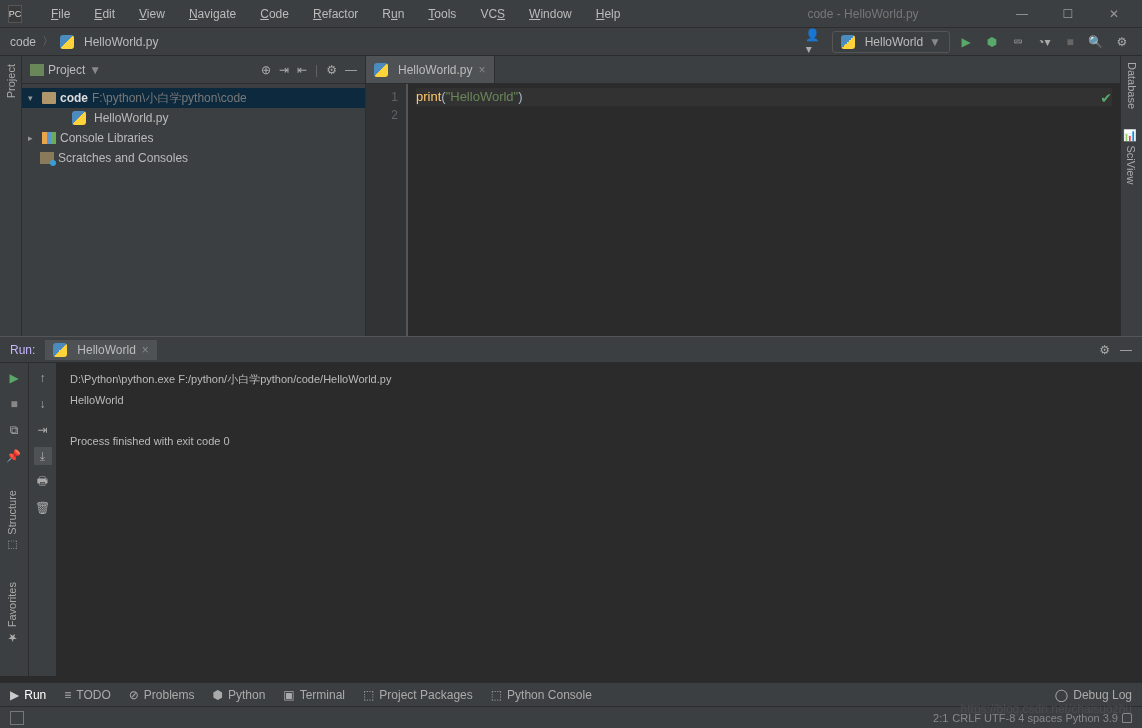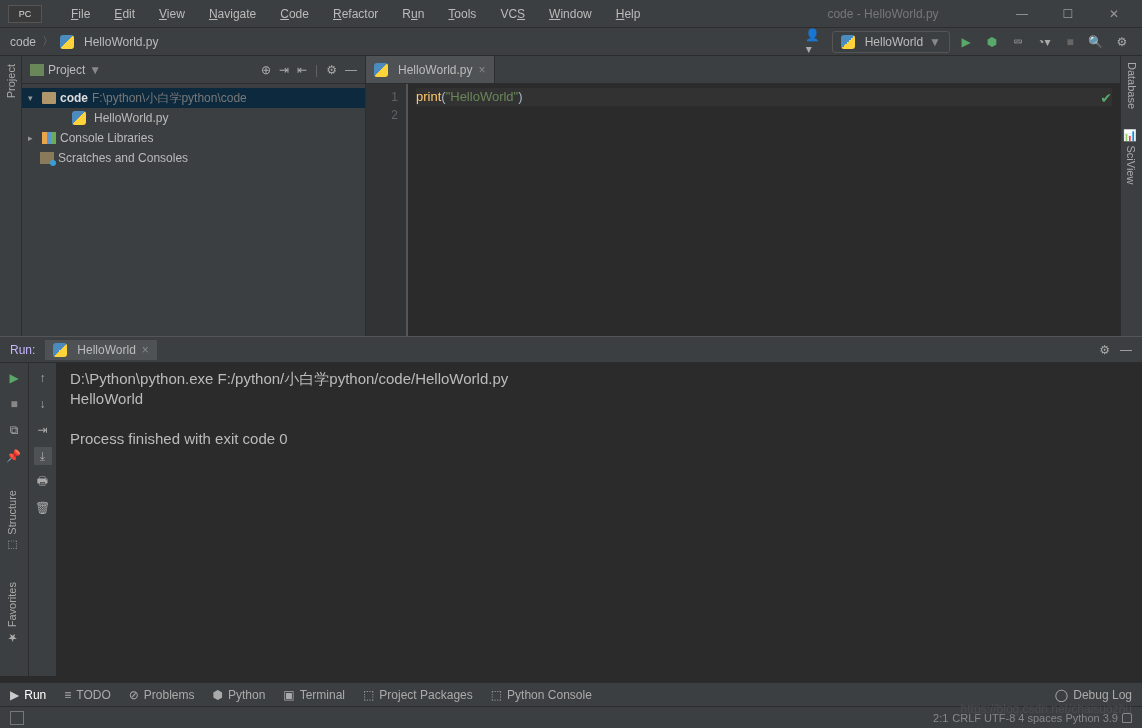--- a/index.html
+++ b/index.html
@@ -1,18 +1,18 @@
 <!DOCTYPE html>
 <html><head>
 <meta charset="utf-8">
 <style>
 * { margin:0; padding:0; box-sizing:border-box; font-family:"Segoe UI",Arial,sans-serif; }
 body { width:1142px; height:728px; background:#2b2b2b; color:#bbb; font-size:12px; overflow:hidden; position:relative; }
 .titlebar { height:28px; background:#3c3f41; display:flex; align-items:center; padding:0 8px; border-bottom:1px solid #2d2d2d; }
-.titlebar .logo { width:34px; height:18px; background:#3a3a3a; display:flex; align-items:center; justify-content:center; border:1px solid #555; font-size:9px; color:#ddd; margin-right:10px; }
+.titlebar .logo { width:14px; height:18px; background:#3a3a3a; display:flex; align-items:center; justify-content:center; border:1px solid #555; font-size:9px; color:#ddd; margin-right:10px; }
 .menubar { display:flex; gap:10px;margin-left:12px; }
 .menubar .mitem { padding:3px 7px; cursor:pointer; }
 .menubar .mitem .ul { text-decoration:underline; }
 .title-text { margin-left:180px; color:#777; }
 .winctrl { margin-left:auto; display:flex; gap:6px; }
 .winctrl div { width:40px; height:28px; display:flex; align-items:center; justify-content:center; color:#999; cursor:pointer; }
 .navbar { height:28px; background:#3c3f41; display:flex; align-items:center; padding:0 10px; border-bottom:1px solid #2b2b2b; }
 .breadcrumb { display:flex; align-items:center; gap:6px; color:#bbb; }
 .bc-sep { color:#777; }
 .pyicon { display:inline-flex; width:14px; height:14px; background:linear-gradient(135deg,#4b8bbe 50%,#ffd43b 50%); border-radius:3px; margin-right:4px; }
@@ -67,21 +67,21 @@
 .run-tab { background:#4e5254; padding:3px 8px; display:flex; align-items:center; gap:6px; }
 .run-tab .close { color:#888; cursor:pointer; }
 .run-head .tools { margin-left:auto; display:flex; gap:10px; color:#aaa; }
 .run-body { flex:1; display:flex; }
 .run-left-btns { width:28px; background:#3c3f41; display:flex; flex-direction:column; align-items:center; padding-top:6px; gap:8px; }
 .run-left-btns div { width:18px; height:18px; display:flex; align-items:center; justify-content:center; color:#aaa; cursor:pointer; }
 .run-left-btns .play { color:#59a869; }
 .run-left-btns .stop { color:#888; }
 .run-mid-btns { width:28px; background:#3c3f41; display:flex; flex-direction:column; align-items:center; padding-top:6px; gap:8px; border-left:1px solid #2d2d2d; }
 .run-mid-btns div { width:18px; height:18px; display:flex; align-items:center; justify-content:center; color:#aaa; cursor:pointer; }
-.console { flex:1; font-family:Consolas,monospace; font-size:15px; color:#bbb; padding:6px 14px; white-space:pre; line-height:20px; }
+.console { flex:1; font-family:Consolas,monospace; font-size:11px; color:#bbb; padding:6px 14px; white-space:pre; line-height:20px; }
 .left-bottom { position:absolute; left:0; top:490px; width:22px; display:flex; flex-direction:column; align-items:center; gap:30px; }
 .left-bottom .vlabel { writing-mode:vertical-rl; transform:rotate(180deg); color:#aaa; font-size:11px; cursor:pointer; display:flex; align-items:center; gap:4px;}
 .bottombar { position:absolute; bottom:22px; left:0; right:0; height:24px; background:#3c3f41; display:flex; align-items:center; padding:0 10px; gap:18px; border-top:1px solid #2d2d2d; }
 .bottombar .btab { display:flex; align-items:center; gap:5px; color:#aaa; cursor:pointer; }
 .bottombar .btab.active { color:#fff; }
 .bottombar .btab .ply { color:#ccc; }
 .bottombar .right { margin-left:auto; display:flex; align-items:center; gap:6px; }
 .statusbar { position:absolute; bottom:0; left:0; right:0; height:22px; background:#3c3f41; display:flex; align-items:center; padding:0 10px; gap:14px; color:#888; font-size:11px; border-top:1px solid #2d2d2d; }
 .statusbar .sq { width:14px; height:14px; border:1px solid #777; }
 .statusbar .right { margin-left:auto; display:flex; gap:4px; align-items:center; }

